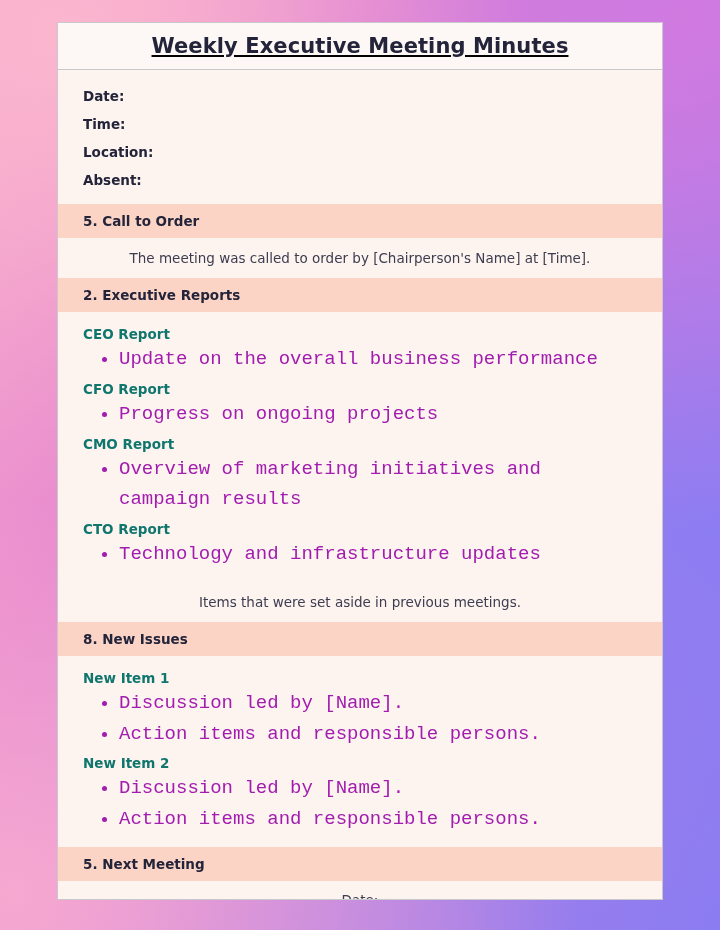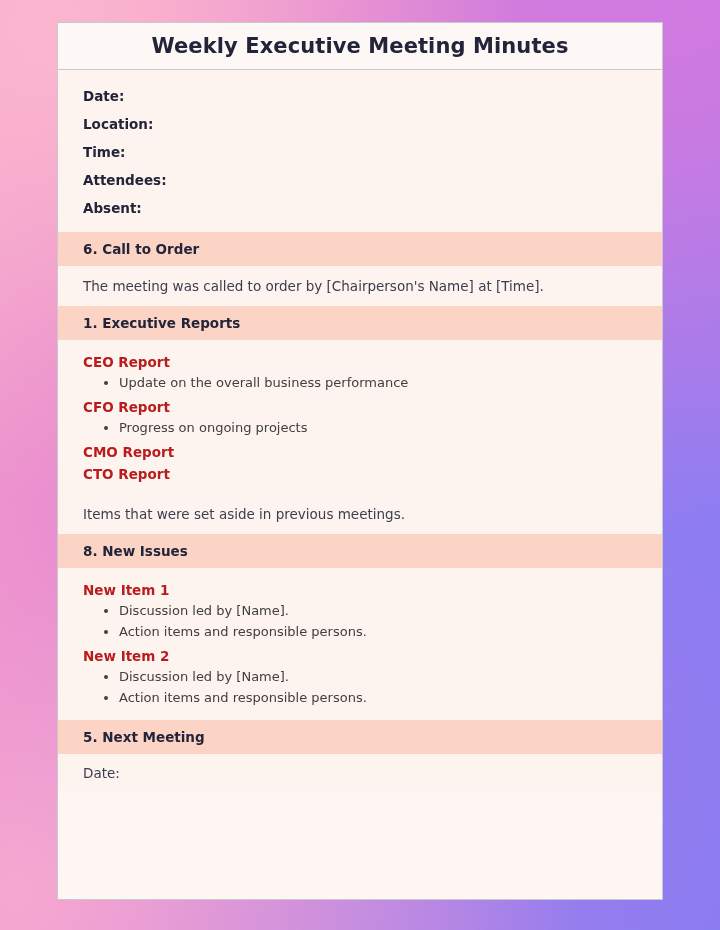--- a/index.html
+++ b/index.html
@@ -34,20 +34,21 @@
     box-sizing: border-box;
     overflow: hidden;
   }
   .doc-title-row {
     height: 46px;
     display: flex;
     align-items: center;
     justify-content: center;
     border-bottom: 1px solid #c9c9cd;
     background: #fdf8f5;
+    text-decoration: underline;
   }
   .doc-title {
     font-size: 21px;
     font-weight: bold;
     color: #23243a;
     letter-spacing: 0.1px;
   }
   .meta-block {
     padding: 12px 25px 10px 25px;
     background: #fdf3ef;
@@ -66,76 +67,83 @@
     color: #23243a;
   }
   .body-block {
     background: #fdf3ef;
     padding: 10px 25px 10px 25px;
   }
   .body-line {
     font-size: 13.5px;
     color: #3c3d50;
     padding: 2px 0;
+    text-align: center;
   }
   .sub-head {
     font-size: 13.5px;
     font-weight: bold;
-    color: #b91c1c;
+    color: #0f766e;
     padding: 4px 0 2px 0;
   }
   ul.bullets {
     margin: 0 0 2px 0;
     padding-left: 36px;
   }
   ul.bullets li {
-    font-size: 13px;
-    color: #404040;
+    font-size: 19px;
+    color: #a21caf;
     line-height: 1.62;
+    font-family: Liberation Mono, monospace;
   }
   .tight-list .body-line {
     padding: 1px 0;
   }
 </style>
 </head>
 <body>
 
 <div class="page-bg"></div>
 
 <div class="doc">
 
   <div class="doc-title-row">
     <div class="doc-title">Weekly Executive Meeting Minutes</div>
   </div>
 
   <div class="meta-block">
     <div class="meta-row">Date:</div>
+    <div class="meta-row">Time:</div>
     <div class="meta-row">Location:</div>
-    <div class="meta-row">Time:</div>
-    <div class="meta-row">Attendees:</div>
     <div class="meta-row">Absent:</div>
   </div>
 
-  <div class="section-head">6. Call to Order</div>
+  <div class="section-head">5. Call to Order</div>
   <div class="body-block">
     <div class="body-line">The meeting was called to order by [Chairperson's Name] at [Time].</div>
   </div>
 
-  <div class="section-head">1. Executive Reports</div>
+  <div class="section-head">2. Executive Reports</div>
   <div class="body-block">
     <div class="sub-head">CEO Report</div>
     <ul class="bullets">
       <li>Update on the overall business performance</li>
     </ul>
     <div class="sub-head">CFO Report</div>
     <ul class="bullets">
       <li>Progress on ongoing projects</li>
     </ul>
     <div class="sub-head">CMO Report</div>
+    <ul class="bullets">
+      <li>Overview of marketing initiatives and campaign results</li>
+    </ul>
     <div class="sub-head">CTO Report</div>
+    <ul class="bullets">
+      <li>Technology and infrastructure updates</li>
+    </ul>
   </div>
 
   <div class="body-block">
     <div class="body-line">Items that were set aside in previous meetings.</div>
   </div>
 
   <div class="section-head">8. New Issues</div>
   <div class="body-block">
     <div class="sub-head">New Item 1</div>
     <ul class="bullets">

